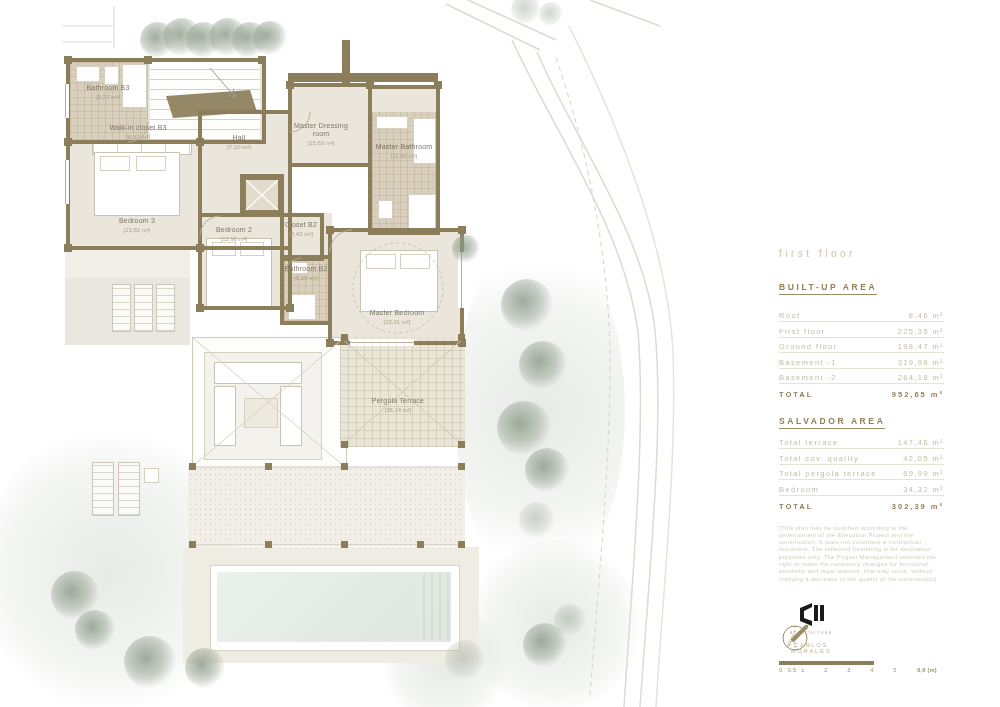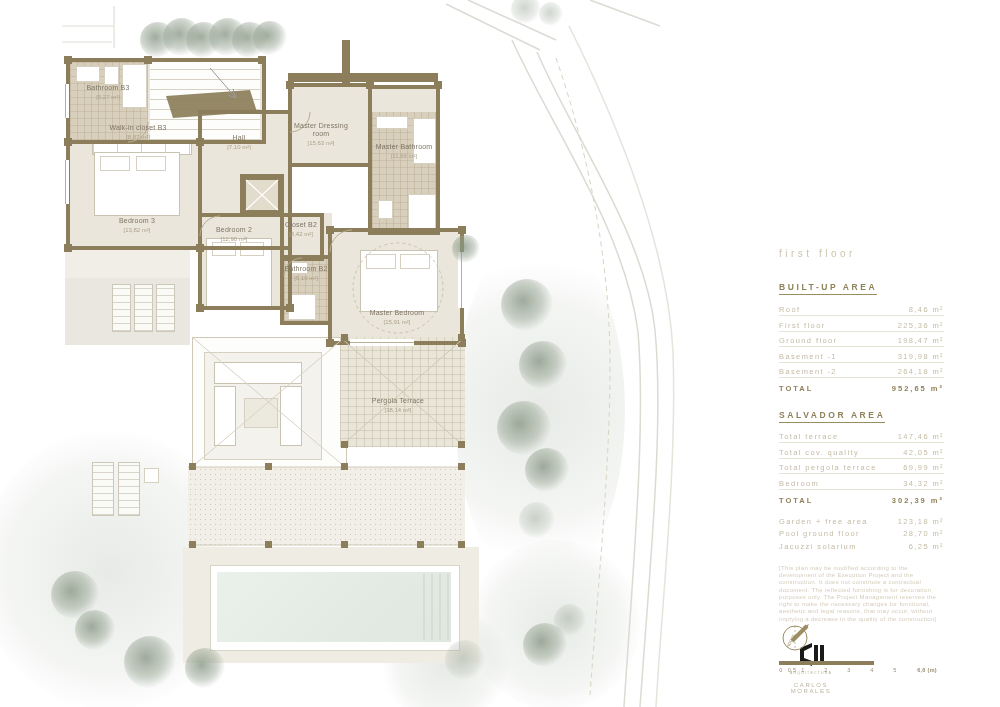--- a/index.html
+++ b/index.html
@@ -320,21 +320,21 @@
   <div class="rlabel" style="left:348px;top:397px;width:100px;">
     <span class="rn">Pergola Terrace</span>
     <span class="ra">[38,14 m²]</span>
   </div>
 
   <div class="panel">
     <div class="subtitle">first floor</div>
 
     <div style="margin-top:17px;">
       <span class="sec-head">BUILT-UP AREA</span>
-      <div style="margin-top:6px;">
+      <div style="margin-top:12px;">
         <div class="trow">
           <span>Roof</span>
             <span>8,46 m²</span>
           </div>
         <div class="trow">
           <span>First floor</span>
             <span>225,36 m²</span>
           </div>
         <div class="trow">
           <span>Ground floor</span>
@@ -370,34 +370,20 @@
           <span>Total pergola terrace</span>
             <span>69,99 m²</span>
           </div>
         <div class="trow">
           <span>Bedroom</span>
             <span>34,32 m²</span>
           </div>
         <div class="trow total">
           <span>TOTAL</span>
             <span>302,39 m²</span>
-          </div>
-      </div>
-      <div style="margin-top:9px;">
-        <div class="trow noline">
-          <span>Garden + free area</span>
-            <span>123,18 m²</span>
-          </div>
-        <div class="trow noline">
-          <span>Pool ground floor</span>
-            <span>28,70 m²</span>
-          </div>
-        <div class="trow noline">
-          <span>Jacuzzi solarium</span>
-            <span>6,25 m²</span>
           </div>
       </div>
     </div>
 
     <div class="disclaimer">[This plan may be modified according to the development of the Execution Project and the construction. It does not constitute a contractual document. The reflected furnishing is for decoration purposes only. The Project Management reserves the right to make the necessary changes for functional, aesthetic and legal reasons, that may occur, without implying a decrease in the quality of the construction]</div>
 
     <div class="logos">
       <div class="cm-block">
         <svg width="30" height="24" viewBox="0 0 30 24">
           <path d="M16 1 L4 6 L4 19 L16 24 L16 19 L8 16 L8 9 L16 5 Z" fill="#1a1a1a"></path>

